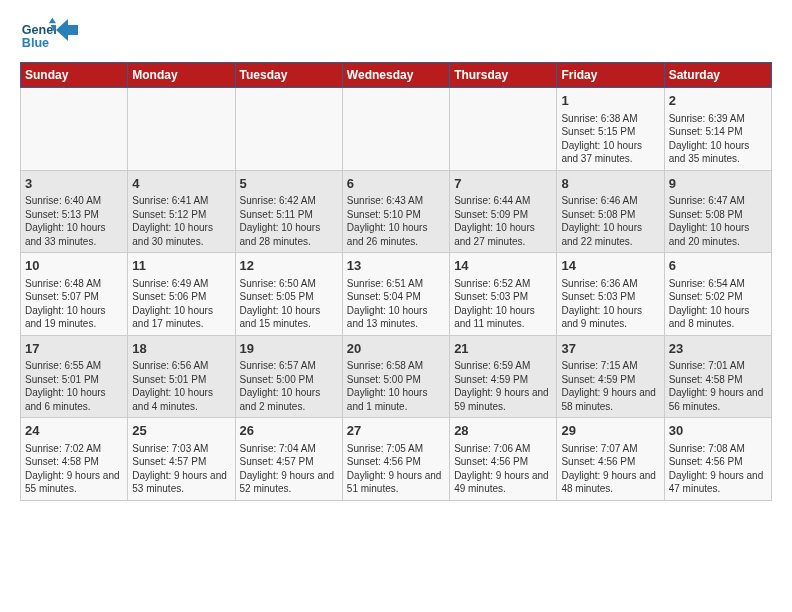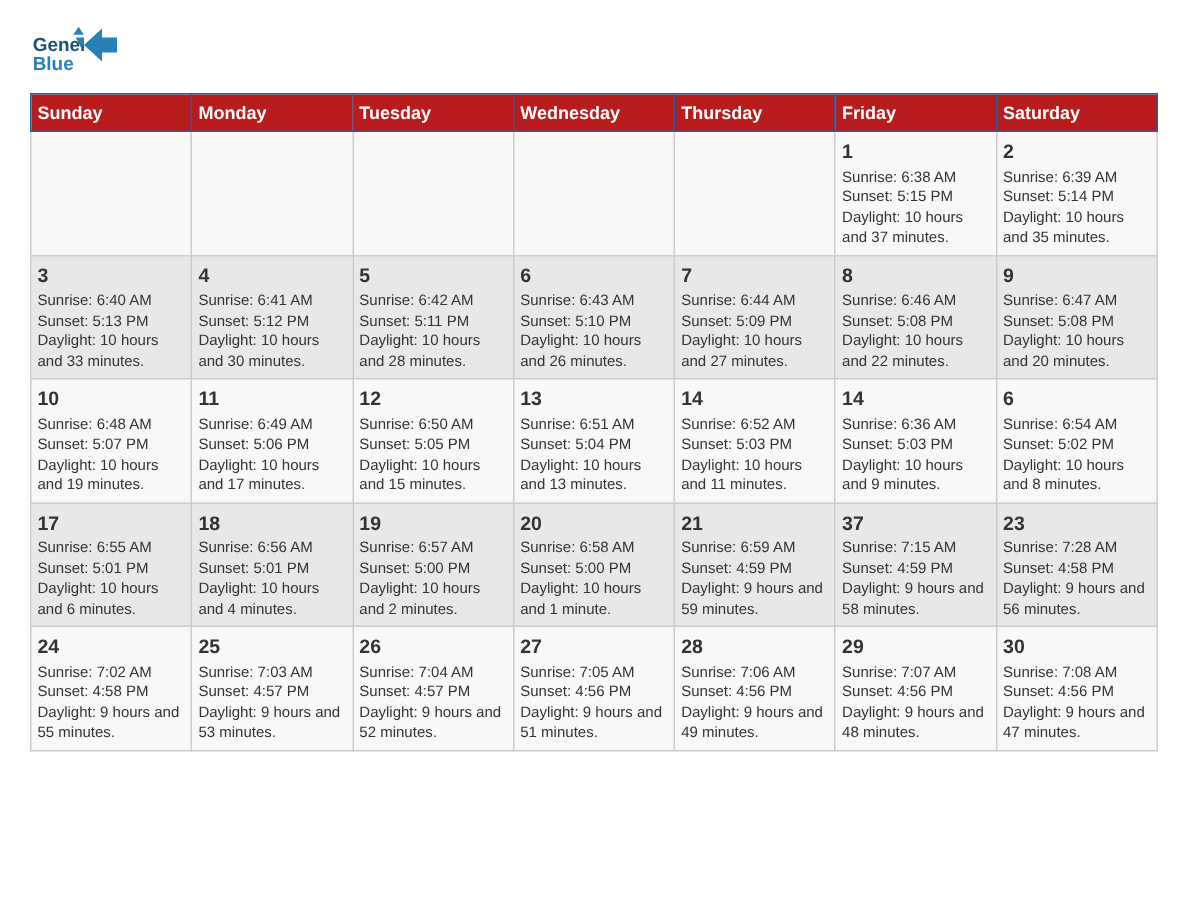--- a/index.html
+++ b/index.html
@@ -264,21 +264,21 @@
             <div>Daylight: 9 hours and 59 minutes.</div>
           </td>
           <td>
             <span class="day-number">37</span>
             <div>Sunrise: 7:15 AM</div>
             <div>Sunset: 4:59 PM</div>
             <div>Daylight: 9 hours and 58 minutes.</div>
           </td>
           <td>
             <span class="day-number">23</span>
-            <div>Sunrise: 7:28 AM</div>
+            <div>Sunrise: 7:01 AM</div>
             <div>Sunset: 4:58 PM</div>
             <div>Daylight: 9 hours and 56 minutes.</div>
           </td>
         </tr>
         <tr>
           <td>
             <span class="day-number">24</span>
             <div>Sunrise: 7:02 AM</div>
             <div>Sunset: 4:58 PM</div>
             <div>Daylight: 9 hours and 55 minutes.</div>

